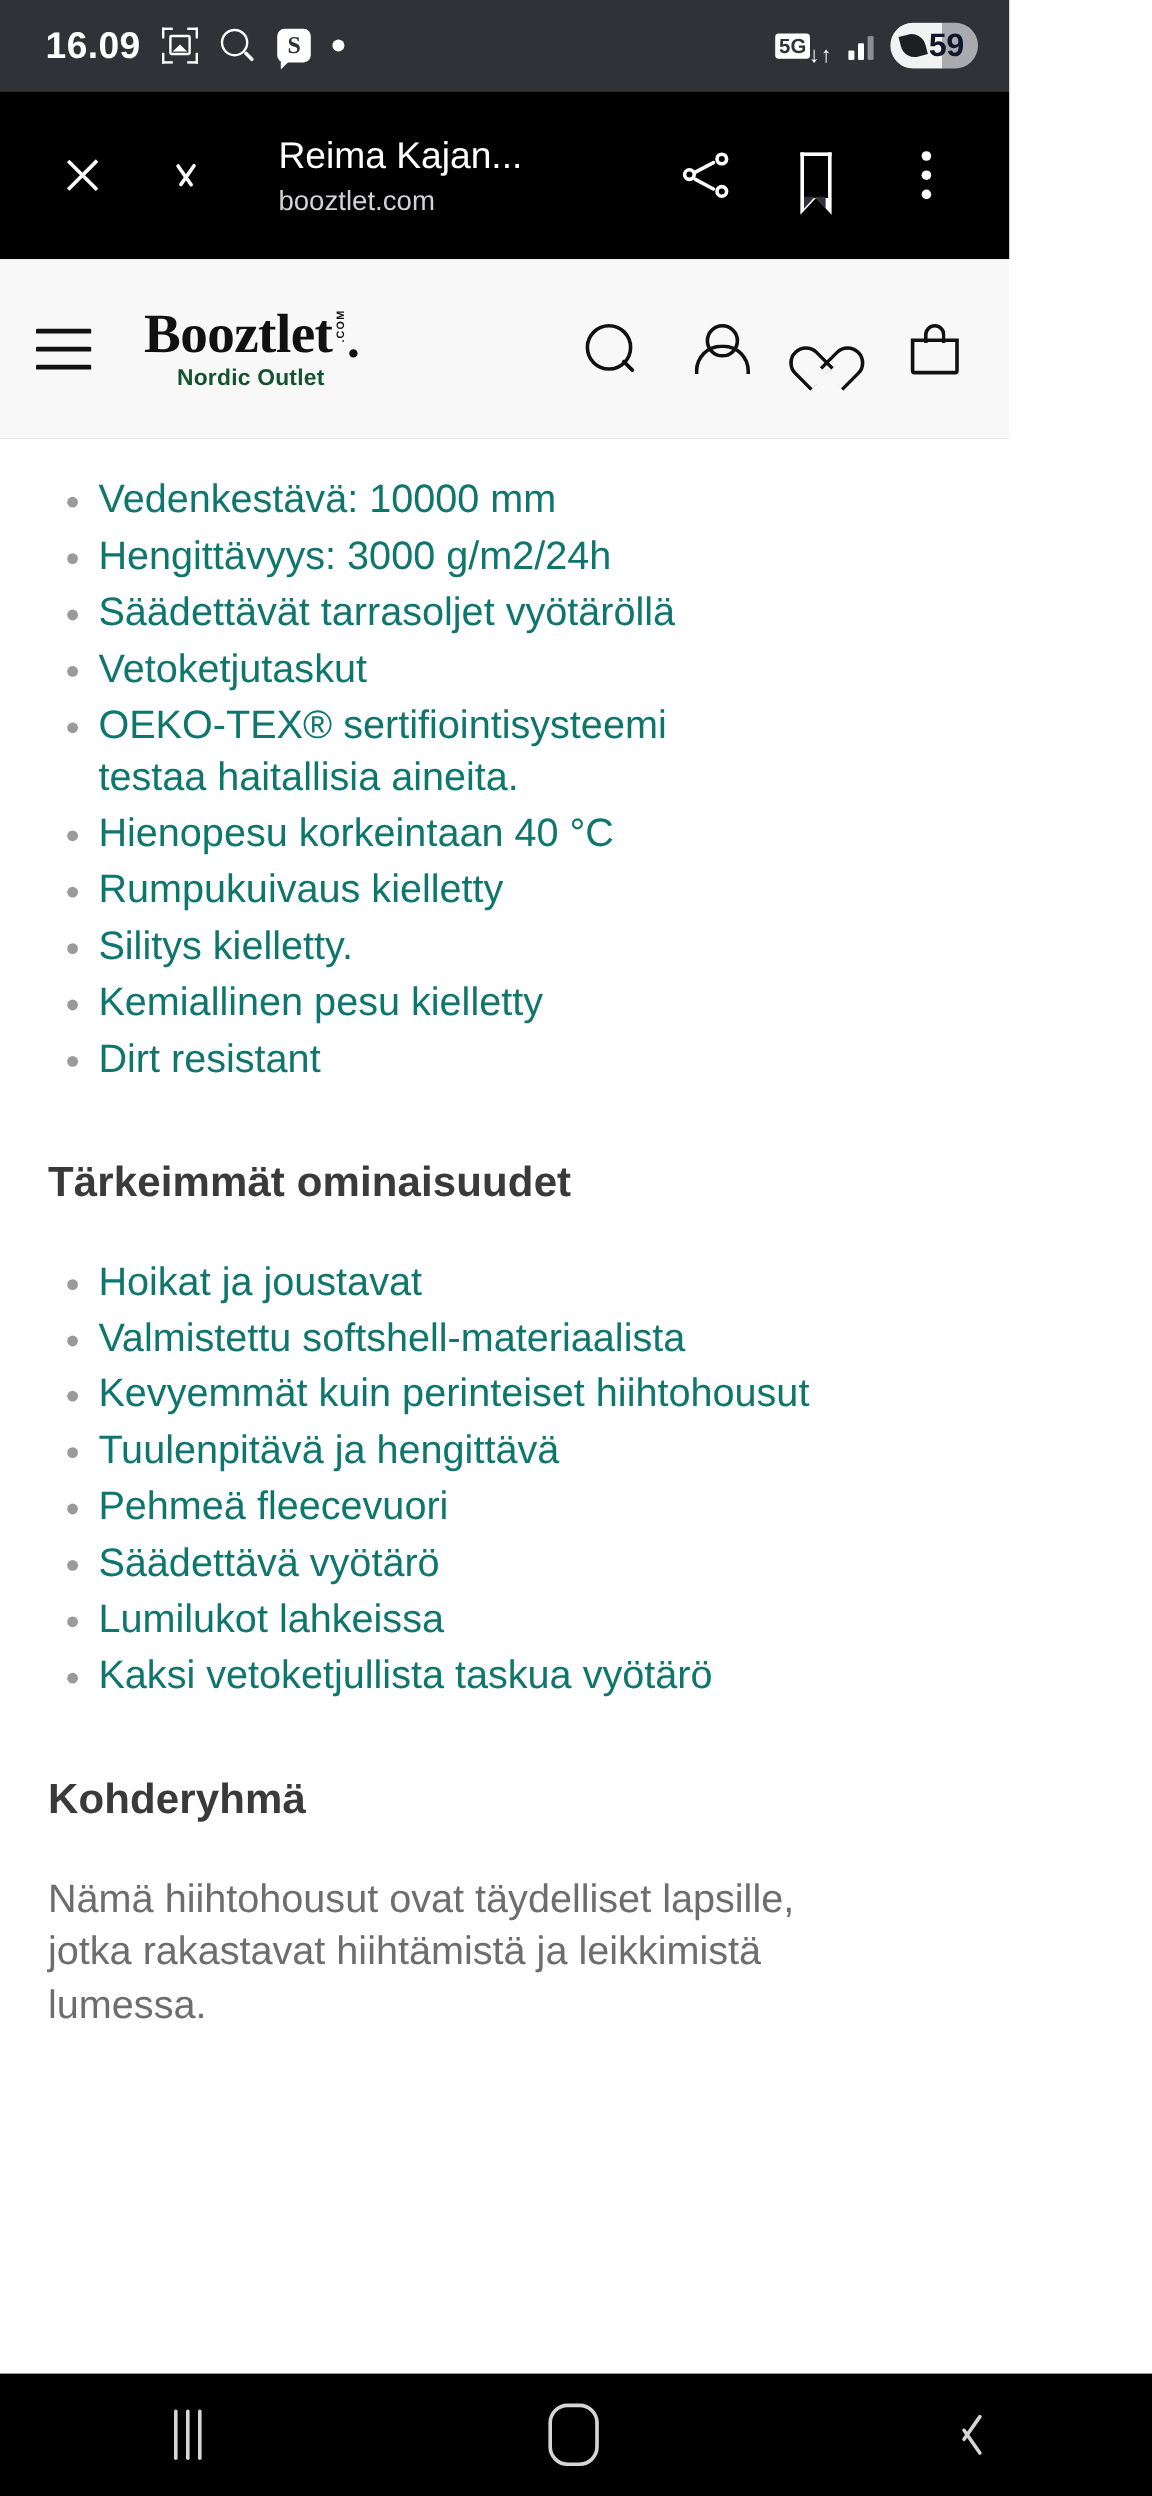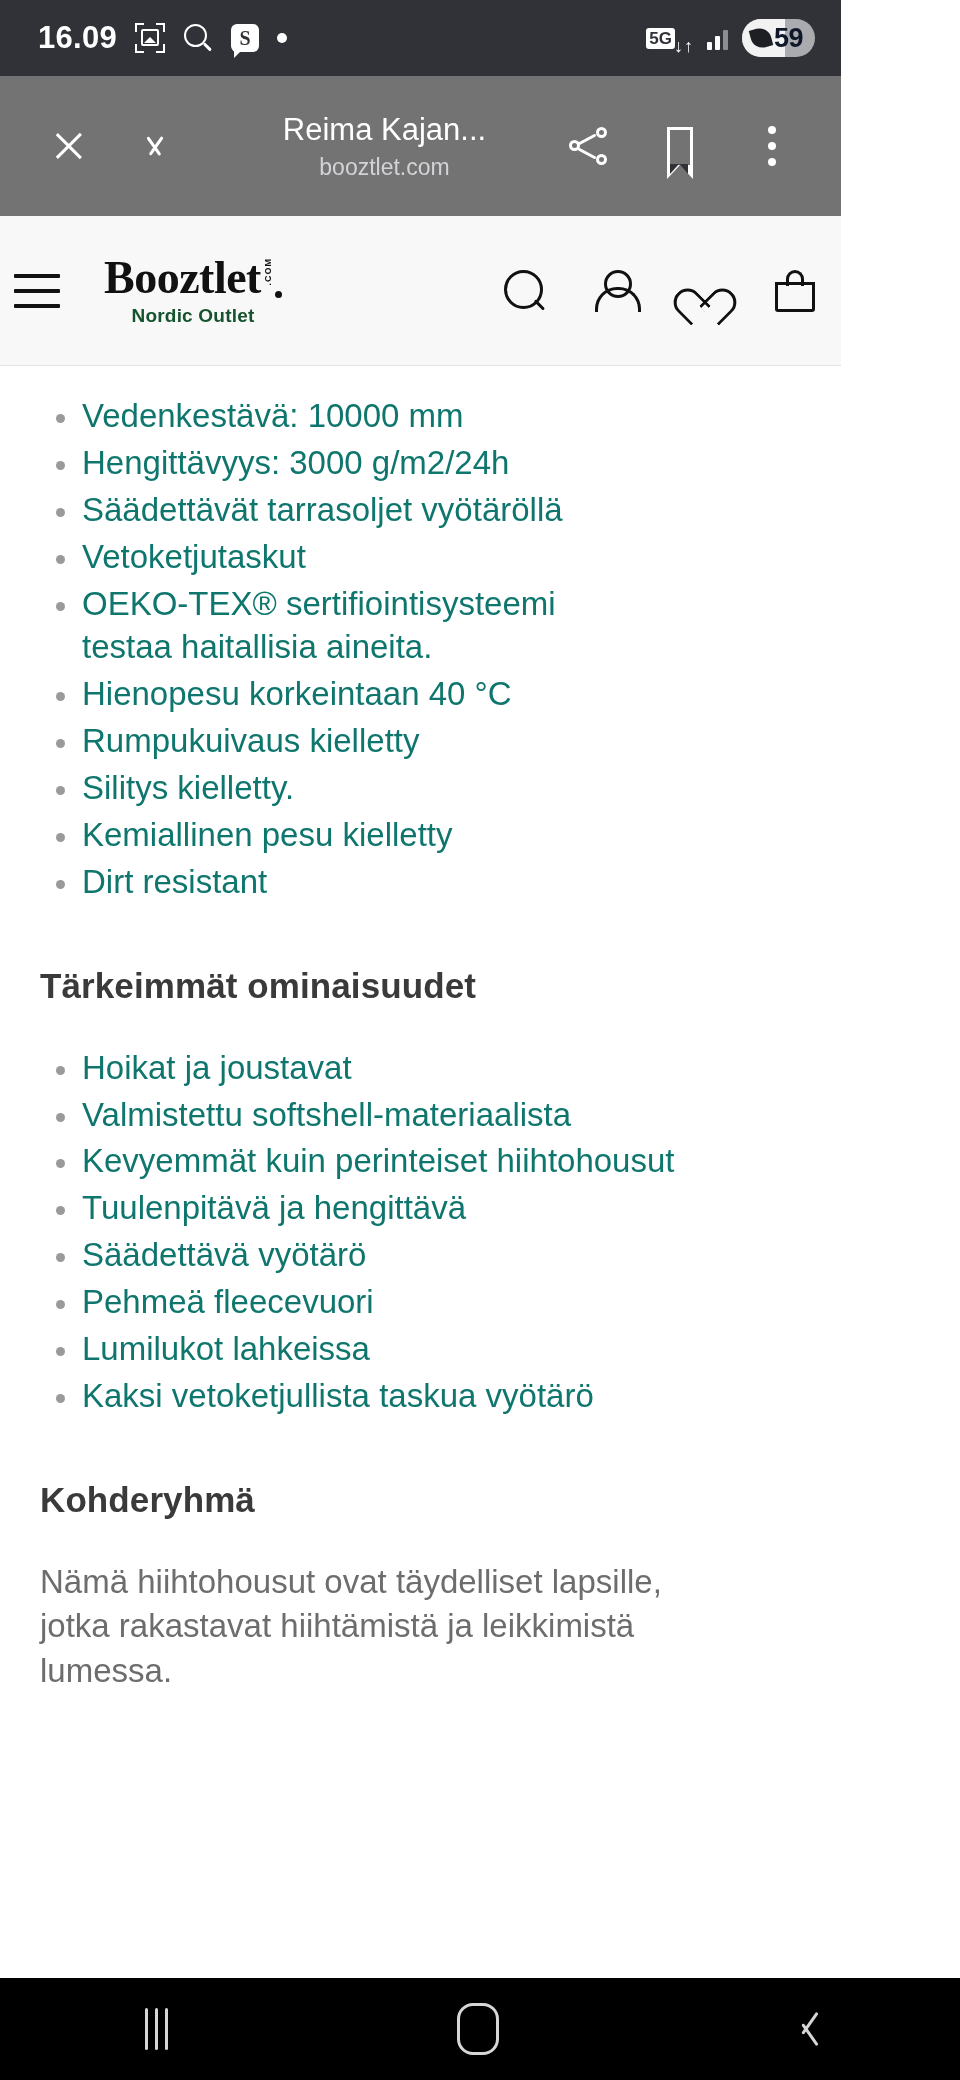--- a/index.html
+++ b/index.html
@@ -95,22 +95,22 @@
     border-radius:0 60% 0 60%;
     transform:rotate(-15deg);
   }
   .battery .pct {
     position:relative; z-index:1;
     font-size:27px;font-weight:700;color:#0f172a;letter-spacing:-0.5px;
   }
 
   
   .browserbar {
-    height:140px; background:#737373;
-    display:flex; align-items:center; padding:0 34px; gap:16px;text-align:center;
+    height:140px; background:#000000;
+    display:flex; align-items:center; padding:0 34px; gap:16px;
   }
   .bb-btn { width:70px;height:70px;display:flex;align-items:center;justify-content:center;}
   .ic-close { width:34px;height:34px;position:relative;}
   .ic-close::before,.ic-close::after{
     content:"";position:absolute;left:50%;top:0;width:3.4px;height:34px;background:#fff;
   }
   .ic-close::before{transform:translateX(-50%) rotate(45deg);}
   .ic-close::after{transform:translateX(-50%) rotate(-45deg);}
   .ic-chevdown{width:30px;height:18px;position:relative;}
   .ic-chevdown::before,.ic-chevdown::after{
@@ -148,21 +148,21 @@
     width:0;height:0;
     border-left:9.8px solid #303237;border-right:9.8px solid #303237;
     border-bottom:10px solid transparent; z-index:2;
   }
   .ic-kebab { width:8px;height:40px;display:flex;flex-direction:column;justify-content:space-between;align-items:center;}
   .ic-kebab i{width:8px;height:8px;border-radius:50%;background:#fff;}
 
   
   .siteheader {
     height:150px; background:#f8f8f8; border-bottom:1px solid #e4e4e4;
-    display:flex; align-items:center; padding:0 14px;
+    display:flex; align-items:center; padding:0 30px;
   }
   .ic-hamburger { width:46px;height:34px;display:flex;flex-direction:column;justify-content:space-between;}
   .ic-hamburger i{height:4px;background:#111;border-radius:1px;width:100%;}
 
   .logo { margin-left:44px; text-align:center; }
   .logo-main {
     font-family:"Liberation Serif", serif;
     font-weight:700; font-size:46px; color:#111; line-height:1;
     letter-spacing:-0.5px; display:inline-flex; align-items:flex-start;
   }
@@ -389,22 +389,22 @@
       <li>Dirt resistant</li>
     </ul>
 
     <h2 class="sec">Tärkeimmät ominaisuudet</h2>
 
     <ul class="spec">
       <li>Hoikat ja joustavat</li>
       <li>Valmistettu softshell-materiaalista</li>
       <li>Kevyemmät kuin perinteiset hiihtohousut</li>
       <li>Tuulenpitävä ja hengittävä</li>
+      <li>Pehmeä fleecevuori</li>
       <li>Säädettävä vyötärö</li>
-      <li>Pehmeä fleecevuori</li>
       <li>Lumilukot lahkeissa</li>
       <li>Kaksi vetoketjullista taskua vyötärö</li>
     </ul>
 
     <h2 class="sec">Kohderyhmä</h2>
     <p class="para">Nämä hiihtohousut ovat täydelliset lapsille, jotka rakastavat hiihtämistä ja leikkimistä lumessa.</p>
   </div>
 
   <div class="navbar">
     <div>

